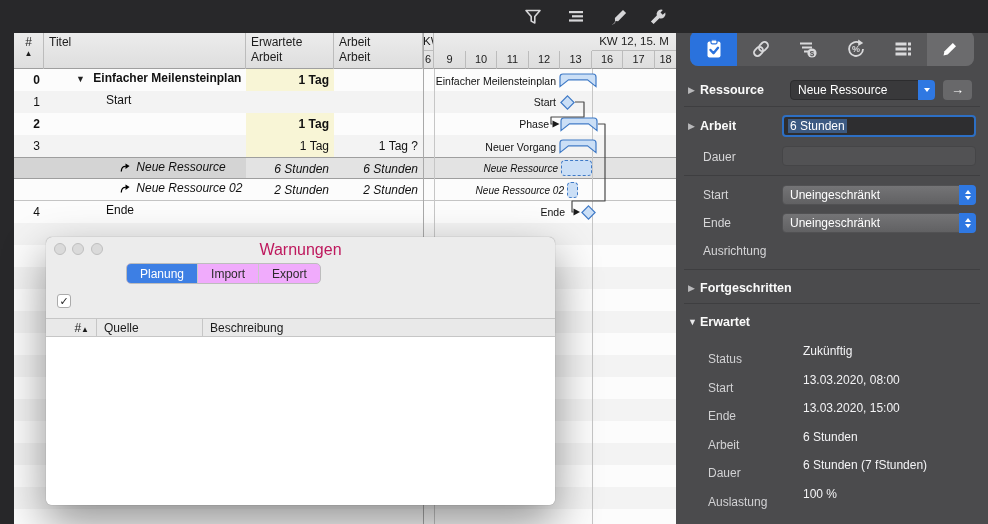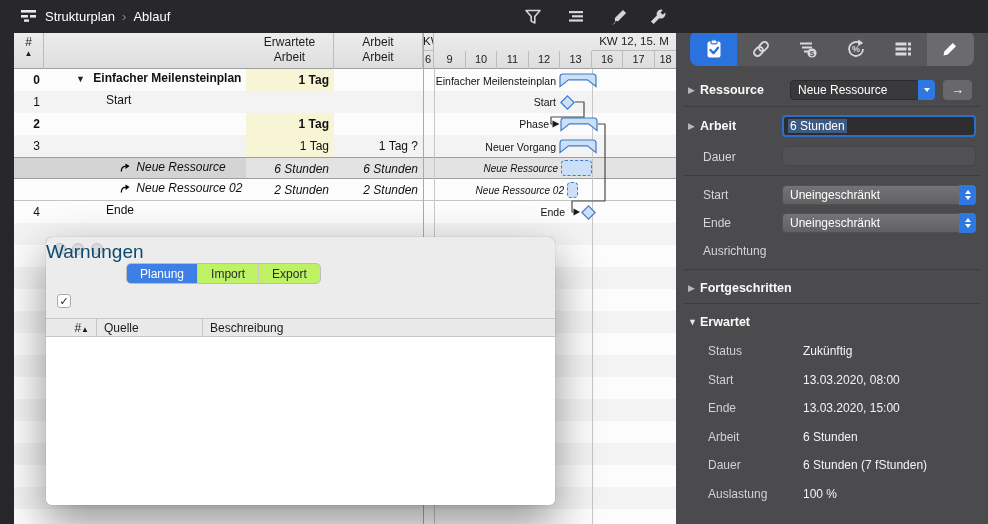--- a/index.html
+++ b/index.html
@@ -14,21 +14,21 @@
   .tbicon { top:5px; width:24px; height:24px; display:flex; align-items:center; justify-content:center; }
 
   
   #leftstrip { left:0; top:33px; width:14px; height:491px; background:#28282a; z-index:6; }
 
   
   #thead { left:14px; top:33px; width:662px; height:36px; background:linear-gradient(#ececec,#dedede); border-bottom:1px solid #9f9f9f; z-index:5; color:#1c1c1c; font-size:12px; }
   .hcell { position:absolute; top:0; height:36px; border-right:1px solid #bcbcbc; padding:2px 5px; }
   .hc-num { left:0; width:30px; text-align:center; }
   .hc-title { left:30px; width:202px; }
-  .hc-exp,.hc-giv { text-align:center; line-height:15px; }
+  .hc-exp,.hc-giv { text-align:left; line-height:15px; }
   .hc-exp { left:232px; width:88px; }
   .hc-giv { left:320px; width:89px; }
   .sortmark { font-size:8px; display:block; line-height:9px; }
   
   .wkcell { position:absolute; top:0; height:18px; border-right:1px solid #bcbcbc; border-bottom:1px solid #bcbcbc; font-size:11.5px; text-align:center; line-height:17px; overflow:hidden; white-space:nowrap; }
   .daycell { position:absolute; top:18px; height:18px; border-right:1px solid #bcbcbc; font-size:11px; text-align:center; line-height:17px; overflow:hidden; }
 
   
   .trow { position:absolute; left:14px; width:662px; height:22px; font-size:12px; color:#111; }
   .shade-a { background:#fcfcfc; } .shade-b { background:#f3f3f3; }
@@ -50,22 +50,22 @@
   #gantt-sep { position:absolute; left:423px; top:33px; bottom:0; width:1px; background:#a9a9a9; z-index:5; }
   .glabel { position:absolute; font-size:10.5px; color:#111; white-space:nowrap; z-index:2; }
   .gbar { position:absolute; z-index:2; }
   .asgbar { position:absolute; z-index:2; background:#cbdff6; border:1.4px dashed #3f7ac6; border-radius:4px; }
   #connectors { position:absolute; left:423px; top:69px; z-index:3; }
 
   
   #dialog { left:46px; top:237px; width:509px; height:268px; background:#ececec; border-radius:6px; box-shadow:0 18px 45px rgba(0,0,0,.42), 0 0 1px rgba(0,0,0,.45); z-index:10; }
   #dlg-titlebar { left:0; top:0; width:100%; height:22px; }
   .tl { position:absolute; top:6px; width:12px; height:12px; border-radius:50%; background:#dadada; border:1px solid #bfbfbf; }
-  #dlg-title { width:100%; top:4px; font-size:19px; color:#0c4a6e; }
-  #segctl { left:80px; top:26px; height:21px; display:flex; border:1px solid #bdbdbd; border-radius:5px; overflow:hidden; background:#bef264; font-size:12px; }
+  #dlg-title { width:100%; text-align:center; top:4px; font-size:16px; color:#be185d; }
+  #segctl { left:80px; top:26px; height:21px; display:flex; border:1px solid #bdbdbd; border-radius:5px; overflow:hidden; background:#f0abfc; font-size:12px; }
   .seg { padding:0 13px; line-height:20px; color:#2b2b2b; border-right:1px solid #c9c9c9; white-space:nowrap; }
   .seg:last-child { border-right:none; }
   .seg.active { background:#3d7fe4; color:#fff; }
   #dlg-checkrow { left:0; top:54px; width:100%; height:26px; }
   #dlg-checkbox { position:absolute; left:11px; top:3px; width:14px; height:14px; background:#fff; border:1px solid #ababab; border-radius:3px; font-size:11px; line-height:13px; text-align:center; color:#222; font-weight:bold; }
   #dlg-checklabel { position:absolute; left:32px; top:3px; font-size:12.5px; color:#1b1b1b; }
   #dlg-thead { left:0; top:81px; width:100%; height:19px; background:#e9e9e9; border-top:1px solid #c6c6c6; border-bottom:1px solid #c6c6c6; font-size:12px; color:#1b1b1b; }
   .dh { position:absolute; top:0; height:18px; line-height:18px; border-right:1px solid #c6c6c6; padding:0 7px; }
   #dlg-body { left:0; top:100px; width:100%; height:168px; background:#fff; border-radius:0 0 6px 6px; }
 
@@ -84,42 +84,27 @@
   .popup { position:absolute; left:106px; width:194px; height:20px; background:linear-gradient(#747476,#616163); border:1px solid #515153; border-radius:4px; font-size:12px; color:#fff; line-height:18px; padding-left:7px; }
   .stepper { position:absolute; right:-1px; top:-1px; width:17px; height:20px; background:#2f78e2; border-radius:0 4px 4px 0; display:flex; flex-direction:column; align-items:center; justify-content:center; gap:2px; }
   .tri-u { width:0; height:0; border-left:3.5px solid transparent; border-right:3.5px solid transparent; border-bottom:4.5px solid #fff; }
   .tri-d { width:0; height:0; border-left:3.5px solid transparent; border-right:3.5px solid transparent; border-top:4.5px solid #fff; }
   #combo { left:114px; top:80px; width:145px; height:20px; background:#39393b; border:1px solid #2c2c2e; border-radius:4px; font-size:12px; color:#fff; line-height:18px; padding-left:7px; position:absolute; }
   #combo .stepper { height:20px; }
   #go-btn { left:267px; top:80px; width:29px; height:20px; background:#68686a; border-radius:4px; color:#fff; text-align:center; line-height:19px; font-size:13px; font-weight:bold; position:absolute; }
   #arbeit-field { left:106px; top:-3px; width:194px; height:22px; background:#2e2e30; border:2px solid #2d6fc4; border-radius:4px; position:absolute; font-size:12px; line-height:18px; padding-left:4px; }
   #arbeit-field .seltext { background:#3c5a82; color:#fff; padding:0 2px; }
   #dauer-field { left:106px; top:-2px; width:194px; height:20px; background:#525254; border:1px solid #454547; border-radius:4px; position:absolute; }
-  .inforow-label { position:absolute; left:32px; font-size:12px; color:#d2d2d4; }
+  .inforow-label { position:absolute; left:32px; font-size:12px; color:#d2d2d4;margin-top:8px; }
   .inforow-value { position:absolute; left:127px; font-size:12px; color:#f4f4f6; }
 </style>
 </head>
 <body>
 
 <div id="toolbar" class="abs">
-  <div id="breadcrumb" class="abs">
-    <span>
-      <svg width="18" height="13" viewBox="0 0 18 13">
-          <g fill="#e8e8ea">
-            <rect x="1" y="1" width="15" height="2.6"></rect>
-            <rect x="1" y="6" width="7" height="2.6"></rect>
-            <rect x="10" y="6" width="6" height="2.6"></rect>
-            <rect x="4" y="10.4" width="5" height="2.4"></rect>
-          </g>
-        </svg>
-    </span>
-    <span>Strukturplan</span>
-    <span class="sep">›</span>
-    <span>Ablauf</span>
-  </div>
   <div class="tbicon abs" style="left:521px">
     <svg width="20" height="20" viewBox="0 0 20 20">
         <path d="M3 3.5h14l-5.2 6v6.5l-3.6-1.9V9.5z" fill="none" stroke="#d6d6d8" stroke-width="1.6" stroke-linejoin="round"></path>
       </svg>
   </div>
   <div class="tbicon abs" style="left:564px">
     <svg width="20" height="20" viewBox="0 0 20 20">
         <g fill="#d6d6d8">
           <rect x="3" y="4" width="14" height="2.2"></rect>
           <rect x="6" y="8.2" width="11" height="2.2"></rect>
@@ -139,20 +124,21 @@
   </div>
 </div>
 
 <div id="leftstrip" class="abs"></div>
 
 <div id="thead" class="abs">
   <div class="hcell hc-num">
     <span>#</span>
     <span class="sortmark">▲</span>
   </div>
+  <div class="hcell hc-title"><span>Titel</span></div>
   <div class="hcell hc-exp">
     <div>Erwartete</div>
     <div>Arbeit</div>
   </div>
   <div class="hcell hc-giv">
     <div>Arbeit</div>
     <div>Arbeit</div>
   </div>
 
   <div class="wkcell" style="left:409px;width:11px"><span>KW</span></div>

